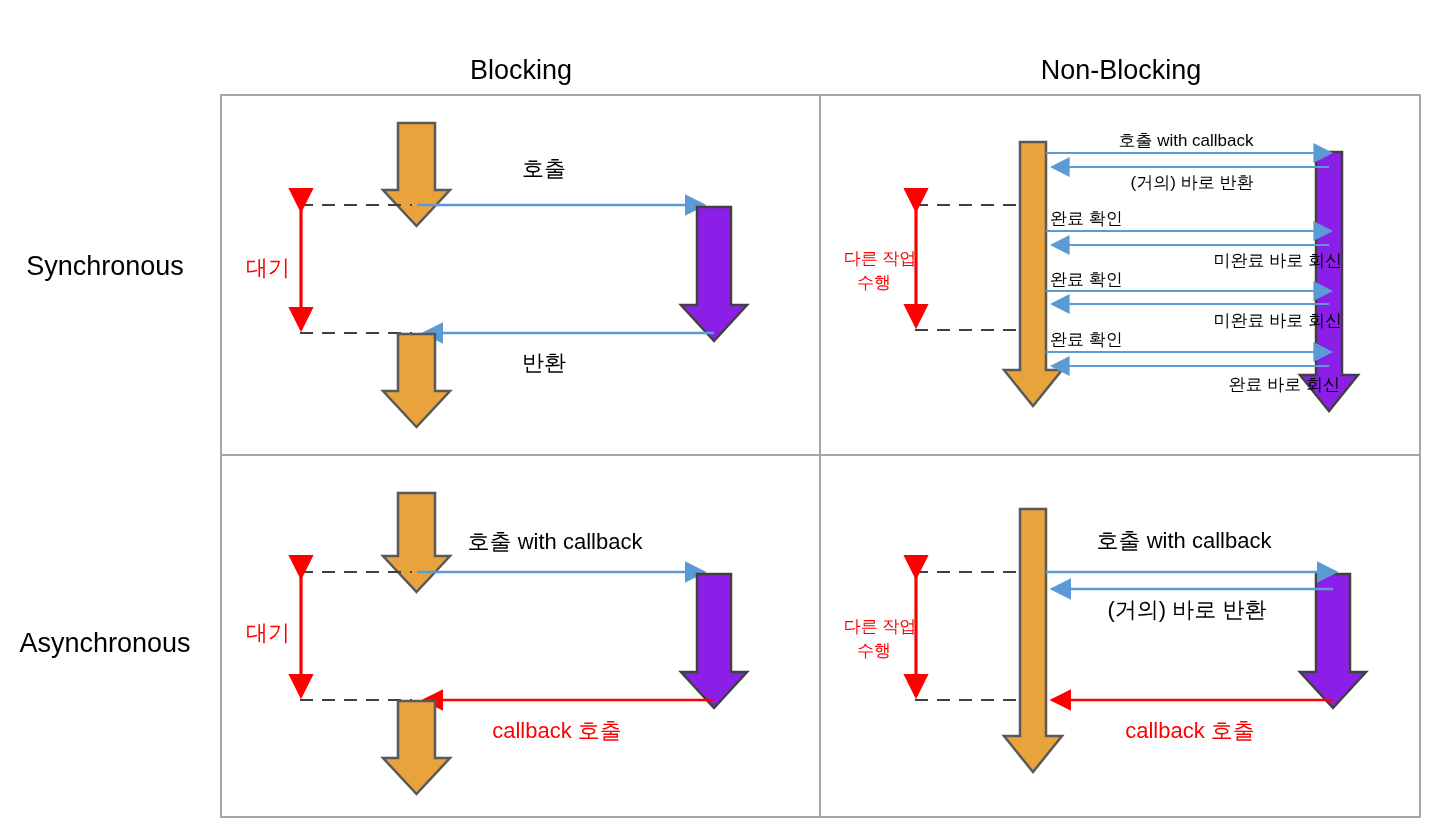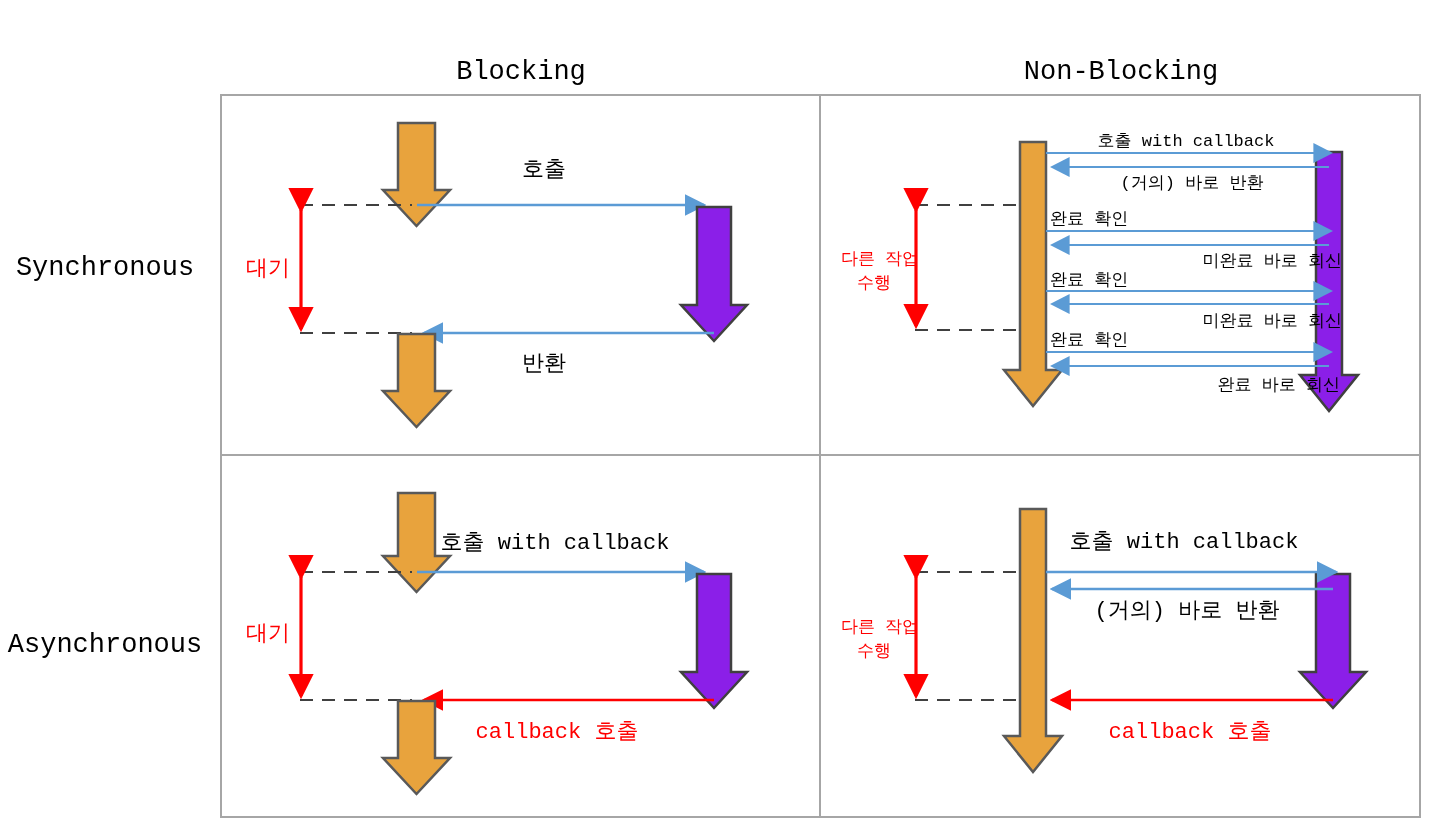--- a/index.html
+++ b/index.html
@@ -1,18 +1,18 @@
 <!DOCTYPE html>
 <html><head>
 <meta charset="utf-8">
 <style>
   html,body{margin:0;padding:0;background:#ffffff;}
   body{width:1444px;height:836px;overflow:hidden;
        font-family:"Liberation Sans","DejaVu Sans",sans-serif;color:#000;}
-  #stage{position:relative;width:1281px;height:836px;font-family:Liberation Mono, monospace;}
+  #stage{position:relative;width:1281px;height:836px;}
   svg{display:block;}
   .colhead{font-size:27px;fill:#000;text-anchor:middle;}
   .rowhead{font-size:27px;fill:#000;text-anchor:middle;}
   .lbl{font-size:22px;fill:#000;}
   .lbl-sm{font-size:17px;fill:#000;}
   .lbl-red{font-size:22px;fill:#ff0000;}
   .lbl-red-sm{font-size:17px;fill:#ff0000;}
   .cell{fill:none;stroke:#a6a6a6;stroke-width:2;}
 </style>
 </head>

